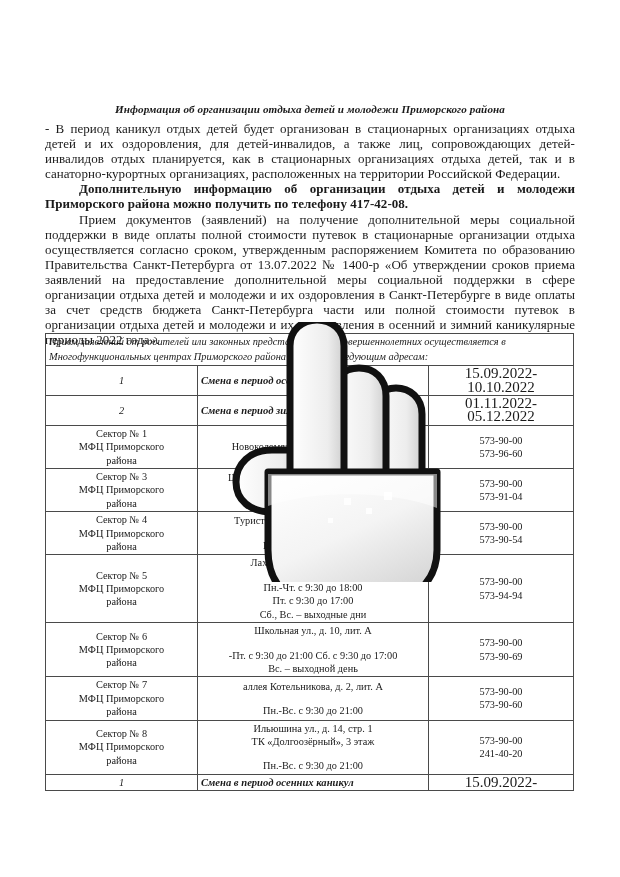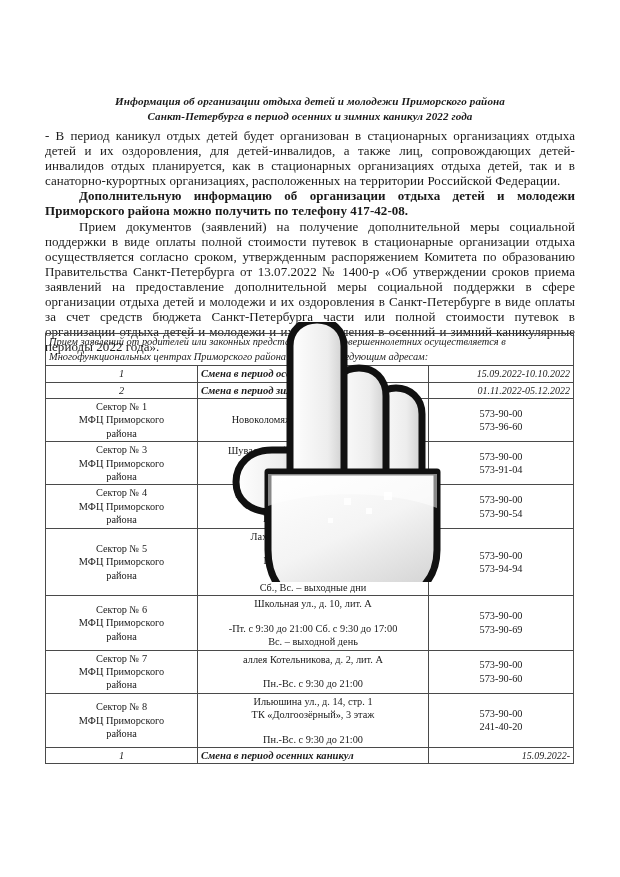--- a/index.html
+++ b/index.html
@@ -35,21 +35,21 @@
   }
 
   
   .doc-title {
     font-weight: bold;
     font-style: italic;
     font-size: 11.1px;
     line-height: 15px;
     text-align: center;
     letter-spacing: 0.1px;
-    margin: 8px 0 4px 0;
+    margin: 16px 0 4px 0;
   }
   .doc-title .line2 { display: block; }
 
   
   p.para {
     margin: 0;
     font-size: 13px;
     line-height: 15.1px;
     text-align: justify;
     text-justify: inter-word;
@@ -91,23 +91,22 @@
     padding: 1px 2px;
   }
   td.shift-name {
     font-style: italic;
     font-weight: bold;
     font-size: 10.6px;
     padding-left: 9px;
   }
   td.shift-date {
     width: 138px;
-    font-style: italic;
-    font-size: 10px;
-    text-align: right;
+    font-size: 15px;
+    text-align: center;
     padding-left: 6px;
   }
 
   td.sector {
     width: 145px;
     text-align: center;
     padding: 3px 2px;
     margin-top: 32px;
   }
   td.addr {
@@ -138,21 +137,20 @@
 </style>
 </head>
 <body>
 
 <div class="page">
 
   <div class="doc-body">
 
     <div class="doc-title">
       <span>Информация об организации отдыха детей и молодежи Приморского района</span>
-      <span class="line2">Санкт-Петербурга в период осенних и зимних каникул 2022 года</span>
     </div>
 
     <p class="para">- В период каникул  отдых детей будет организован  в стационарных организациях отдыха детей и их оздоровления, для детей-инвалидов, а также лиц, сопровождающих детей-инвалидов отдых планируется, как   в стационарных организациях отдыха детей, так и  в санаторно-курортных организациях, расположенных на территории Российской Федерации.</p>
 
     <p class="para indent">
       <span class="b">Дополнительную информацию об </span><span class="bi">организации отдыха детей и молодежи Приморского района</span><span class="b"> можно получить по телефону 417-42-08.</span>
     </p>
 
     <p class="para indent">Прием документов (заявлений) на получение дополнительной меры социальной поддержки в виде оплаты полной стоимости путевок в стационарные организации отдыха осуществляется согласно сроком, утвержденным распоряжением Комитета по образованию Правительства Санкт-Петербурга от  13.07.2022 № 1400-р «Об утверждении сроков приема заявлений на предоставление дополнительной меры социальной поддержки в сфере организации отдыха детей и молодежи и их оздоровления в Санкт-Петербурге в виде оплаты за счет средств бюджета Санкт-Петербурга части или полной стоимости путевок в организации отдыха детей и молодежи и их оздоровления в осенний и зимний каникулярные периоды 2022 года».</p>
 

